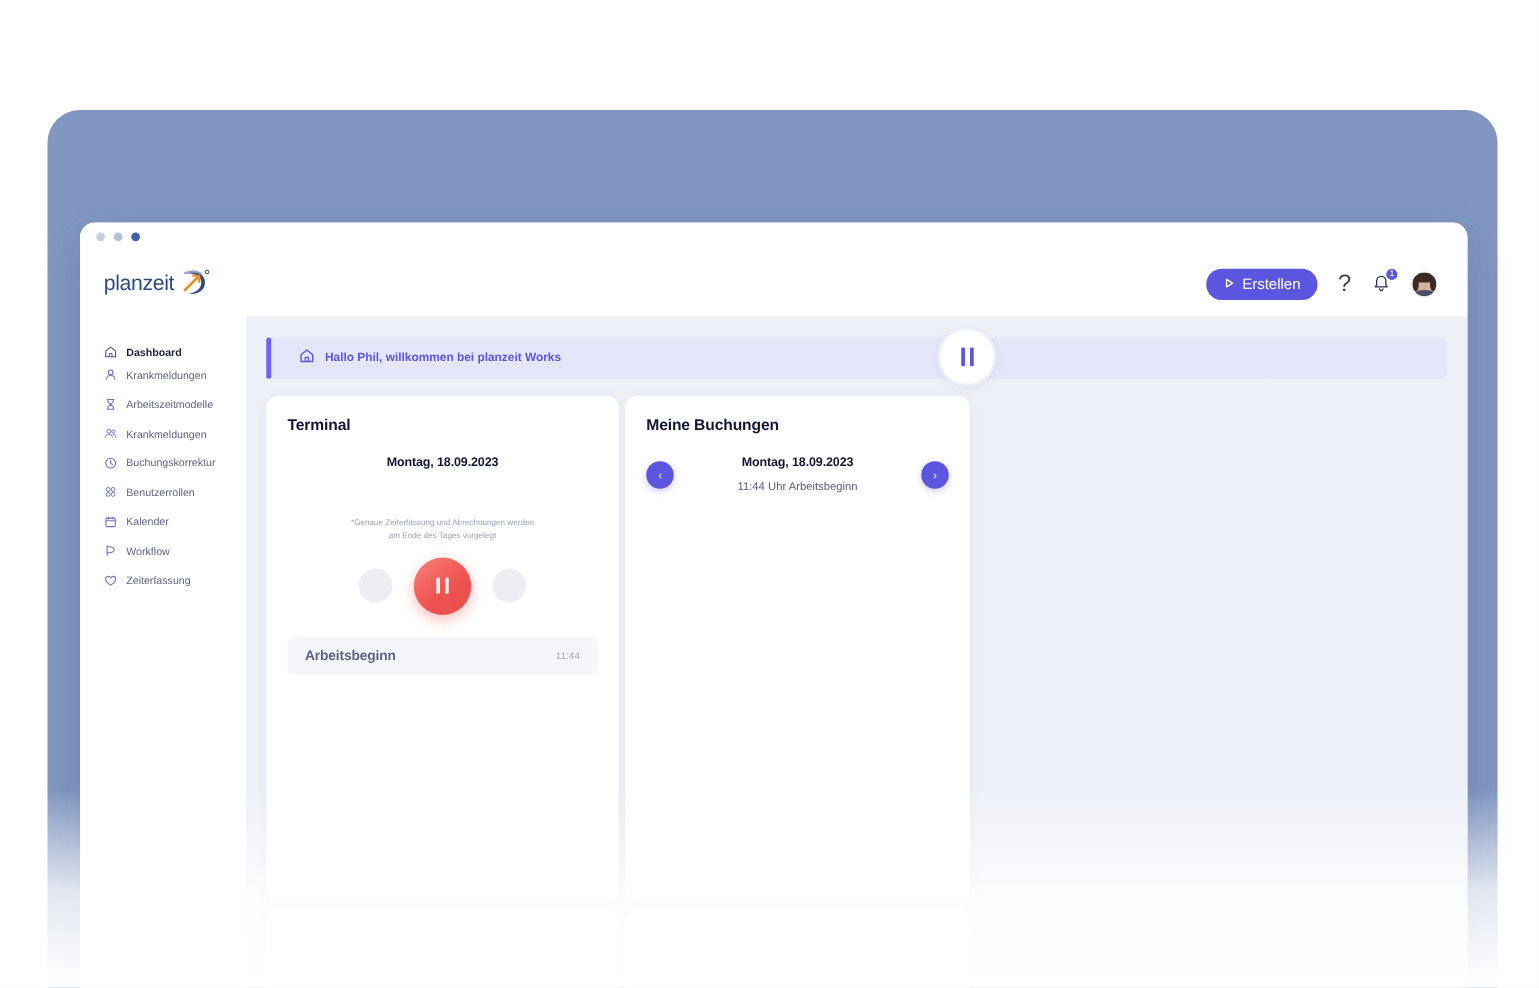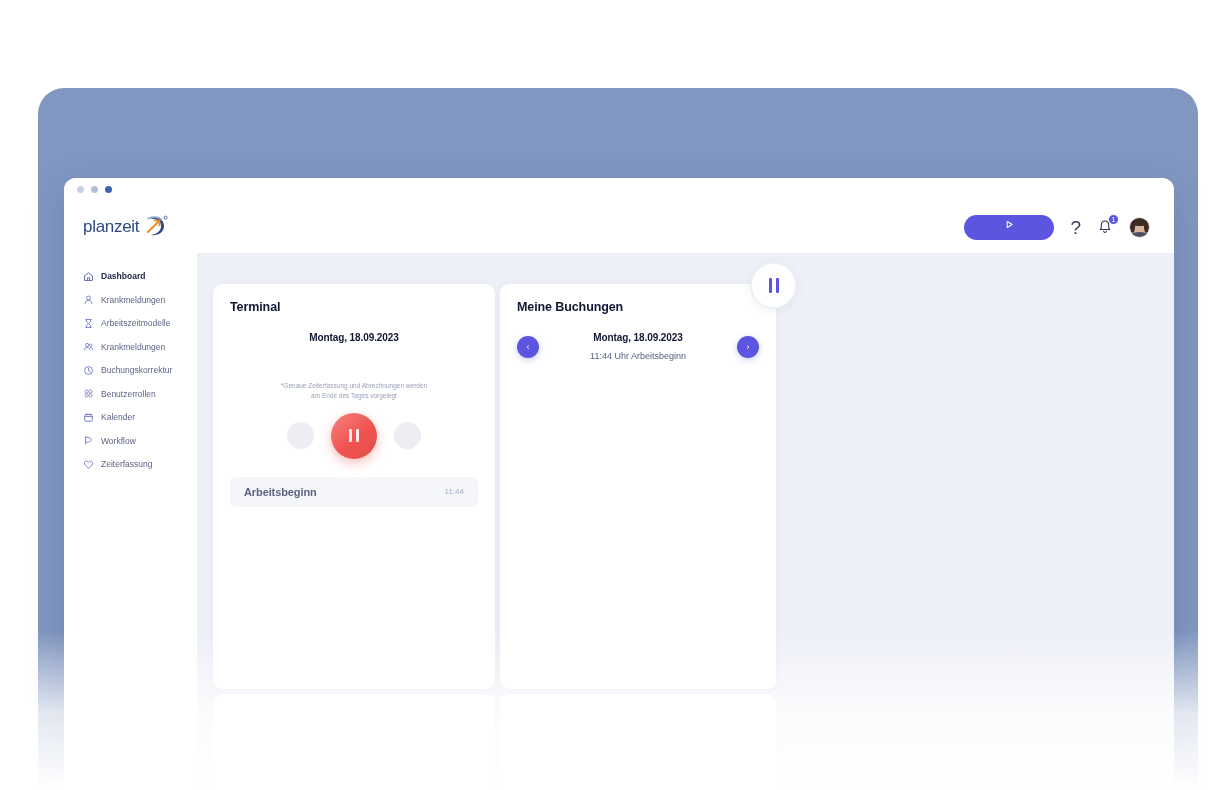--- a/index.html
+++ b/index.html
@@ -66,24 +66,23 @@
   #logo-mark{position:relative;width:26px;height:24px;}
 
   #header-right{
     margin-left:auto;
     display:flex;align-items:center;gap:16px;
   }
   #create-btn{
     background:#5b55e0;color:#fff;
     border:none;border-radius:16px;
     height:25px;padding:0 14px;
-    font-size:16px;font-family:inherit;
+    font-size:12px;font-family:inherit;
     display:flex;align-items:center;gap:6px;
     cursor:pointer;
-    flex-direction:column;
   }
   .hdr-icon{cursor:pointer;display:flex;align-items:center;justify-content:center;position:relative;}
   #help-icon{font-size:19px;color:#3a3f55;line-height:1;}
   #bell-badge{
     position:absolute;top:-5px;right:-6px;
     background:#5b55e0;color:#fff;
     width:11px;height:11px;border-radius:50%;
     font-size:7px;display:flex;align-items:center;justify-content:center;
     border:1.5px solid #fff;
   }
@@ -122,21 +121,21 @@
   }
   .nav-item{
     display:flex;align-items:center;gap:7px;
     height:22px;
     padding-left:19px;
     font-size:8.5px;
     color:#5c6484;
     cursor:pointer;
     margin-bottom:1.5px;
   }
-  .nav-item.active{color:#1b2340;font-weight:bold;}
+  .nav-item.active{color:#1b2340;font-weight:bold;align-items:flex-end;}
   .nav-ico{width:11px;height:11px;flex:0 0 11px;display:flex;align-items:center;justify-content:center;}
   .nav-ico svg{display:block;}
 
   #content{
     flex:1;
     background:#eef0f8;
     position:relative;
     padding:17px 0 0 16px;
     overflow:hidden;
   }
@@ -407,20 +406,29 @@
       </div>
     </nav>
 
     <main id="content">
 
       <div id="float-pause">
         <span></span>
         <span></span>
       </div>
 
+      <div id="welcome">
+        <span>
+          <svg width="13" height="13" viewBox="0 0 14 14">
+              <path d="M2 6.2 L7 2.2 L12 6.2 L12 12 L2 12 Z" fill="none" stroke="#5b55e0" stroke-width="1.2" stroke-linejoin="round"></path>
+              <path d="M5.6 12 L5.6 8.6 L8.4 8.6 L8.4 12" fill="none" stroke="#5b55e0" stroke-width="1.1"></path>
+            </svg>
+        </span>
+        <span id="welcome-text">Hallo Phil, willkommen bei planzeit Works</span>
+      </div>
 
       <div id="cards">
 
         <section class="card" id="card-terminal">
           <h2 class="card-title">Terminal</h2>
           <div class="date-line">Montag, 18.09.2023</div>
 
 
           <div id="note">
             <div>*Genaue Zeiterfassung und Abrechnungen werden</div>

